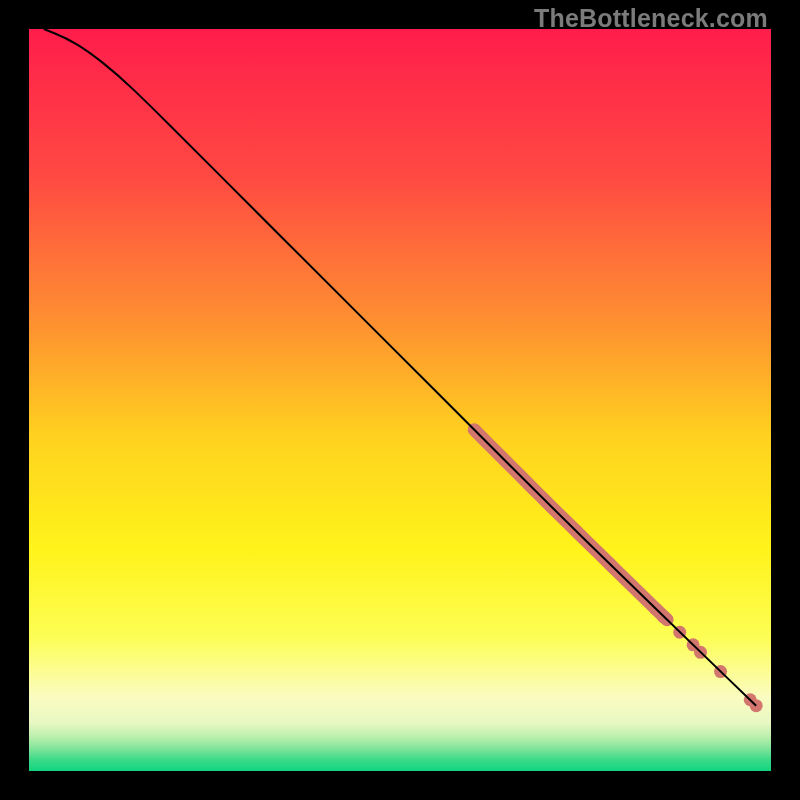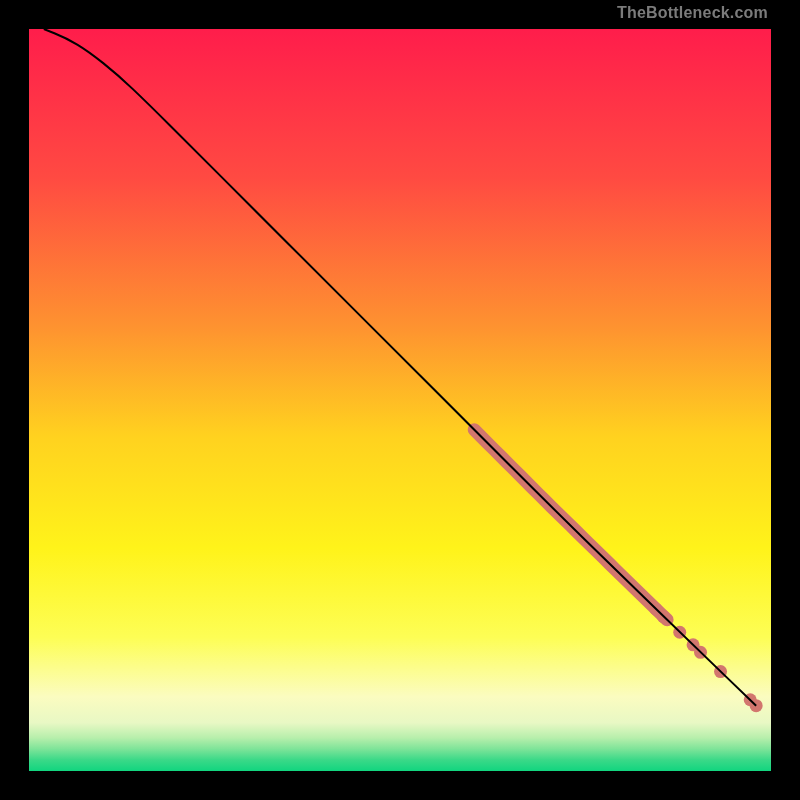--- a/index.html
+++ b/index.html
@@ -23,21 +23,21 @@
     top: 29px;
     width: 742px;
     height: 742px;
     overflow: hidden;
   }
   .watermark {
     position: absolute;
     top: 4px;
     right: 32px;
     color: #7b7b7b;
-    font-size: 16px;
+    font-size: 25px;
     font-weight: 600;
     letter-spacing: 0.2px;
     user-select: none;
   }
 </style>
 </head>
 <body>
 
 <div class="stage">
   <div class="watermark">TheBottleneck.com</div>

